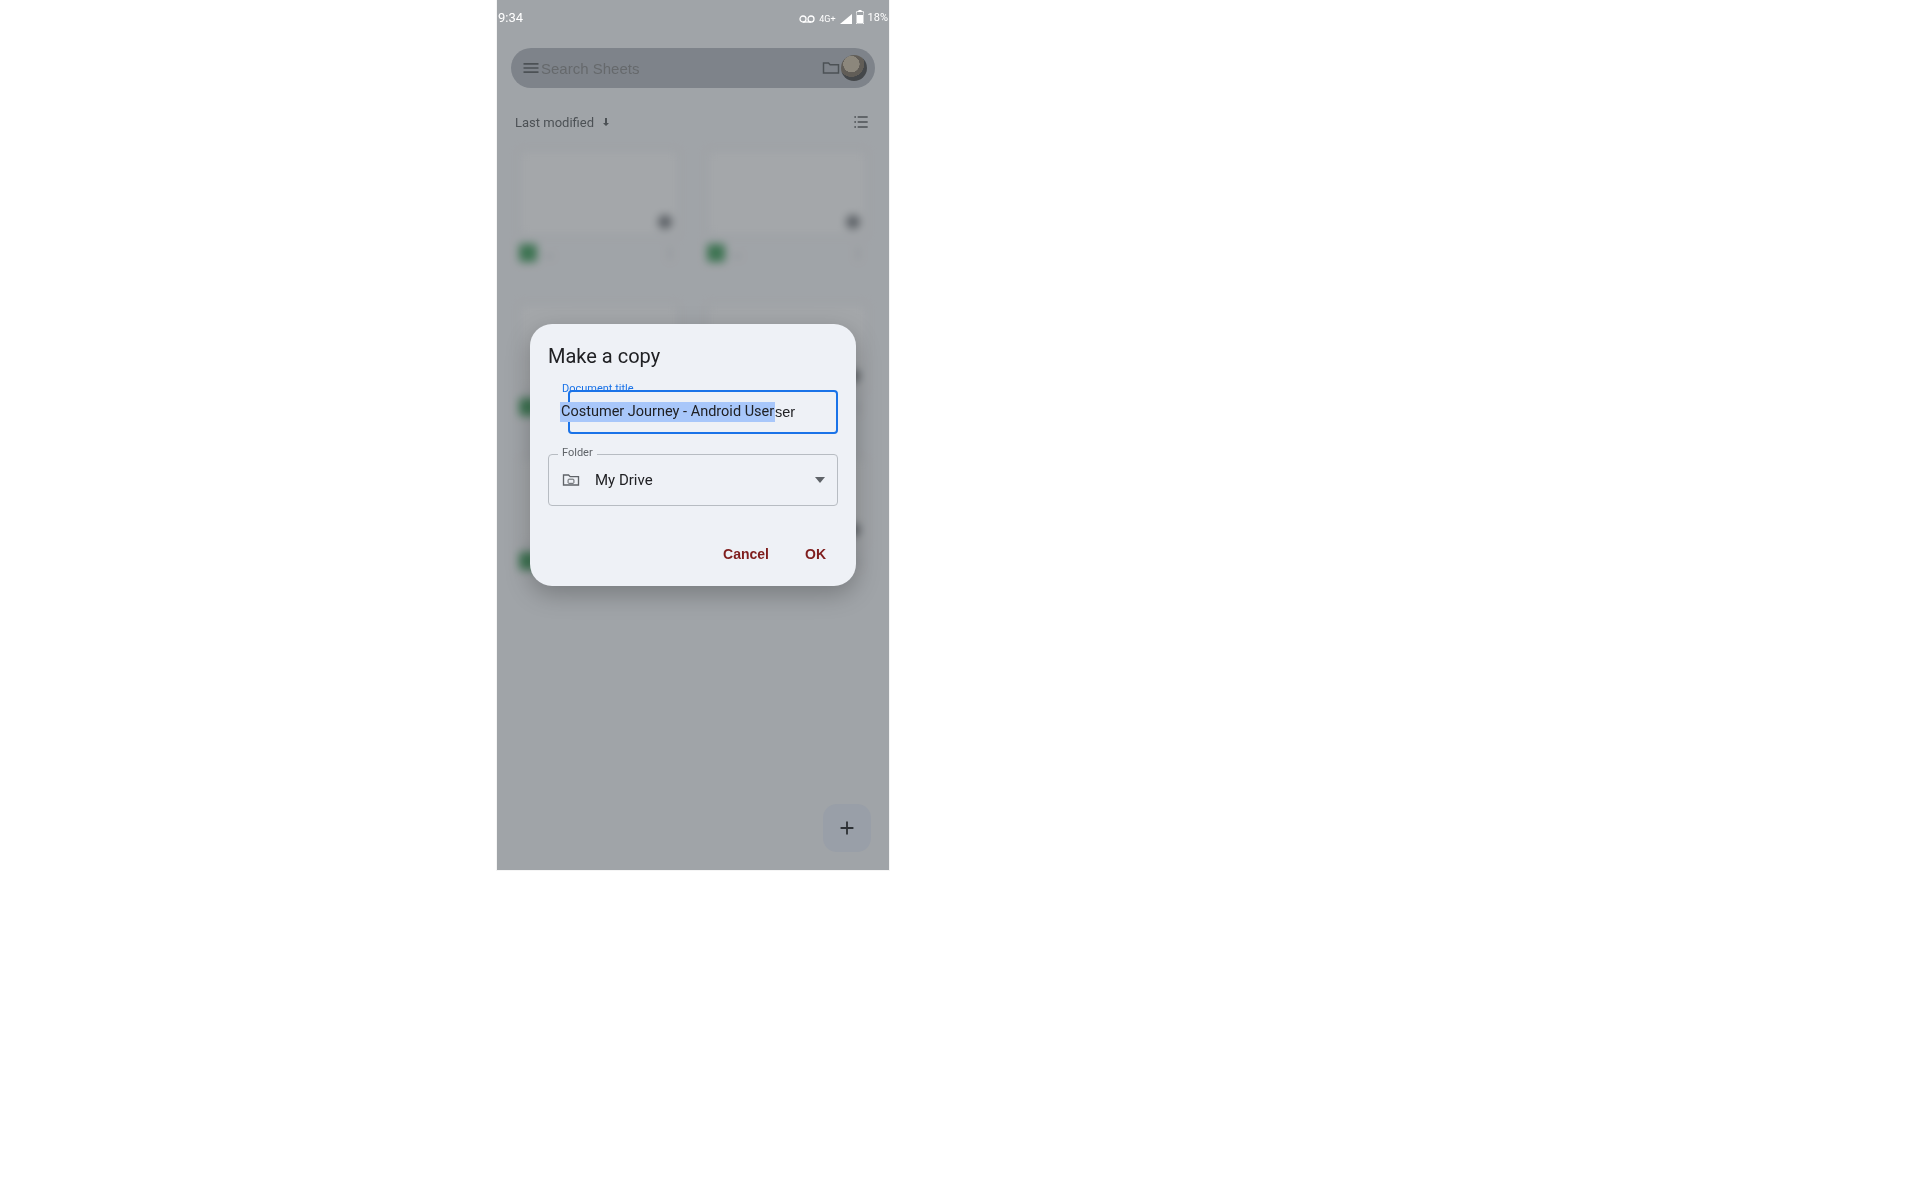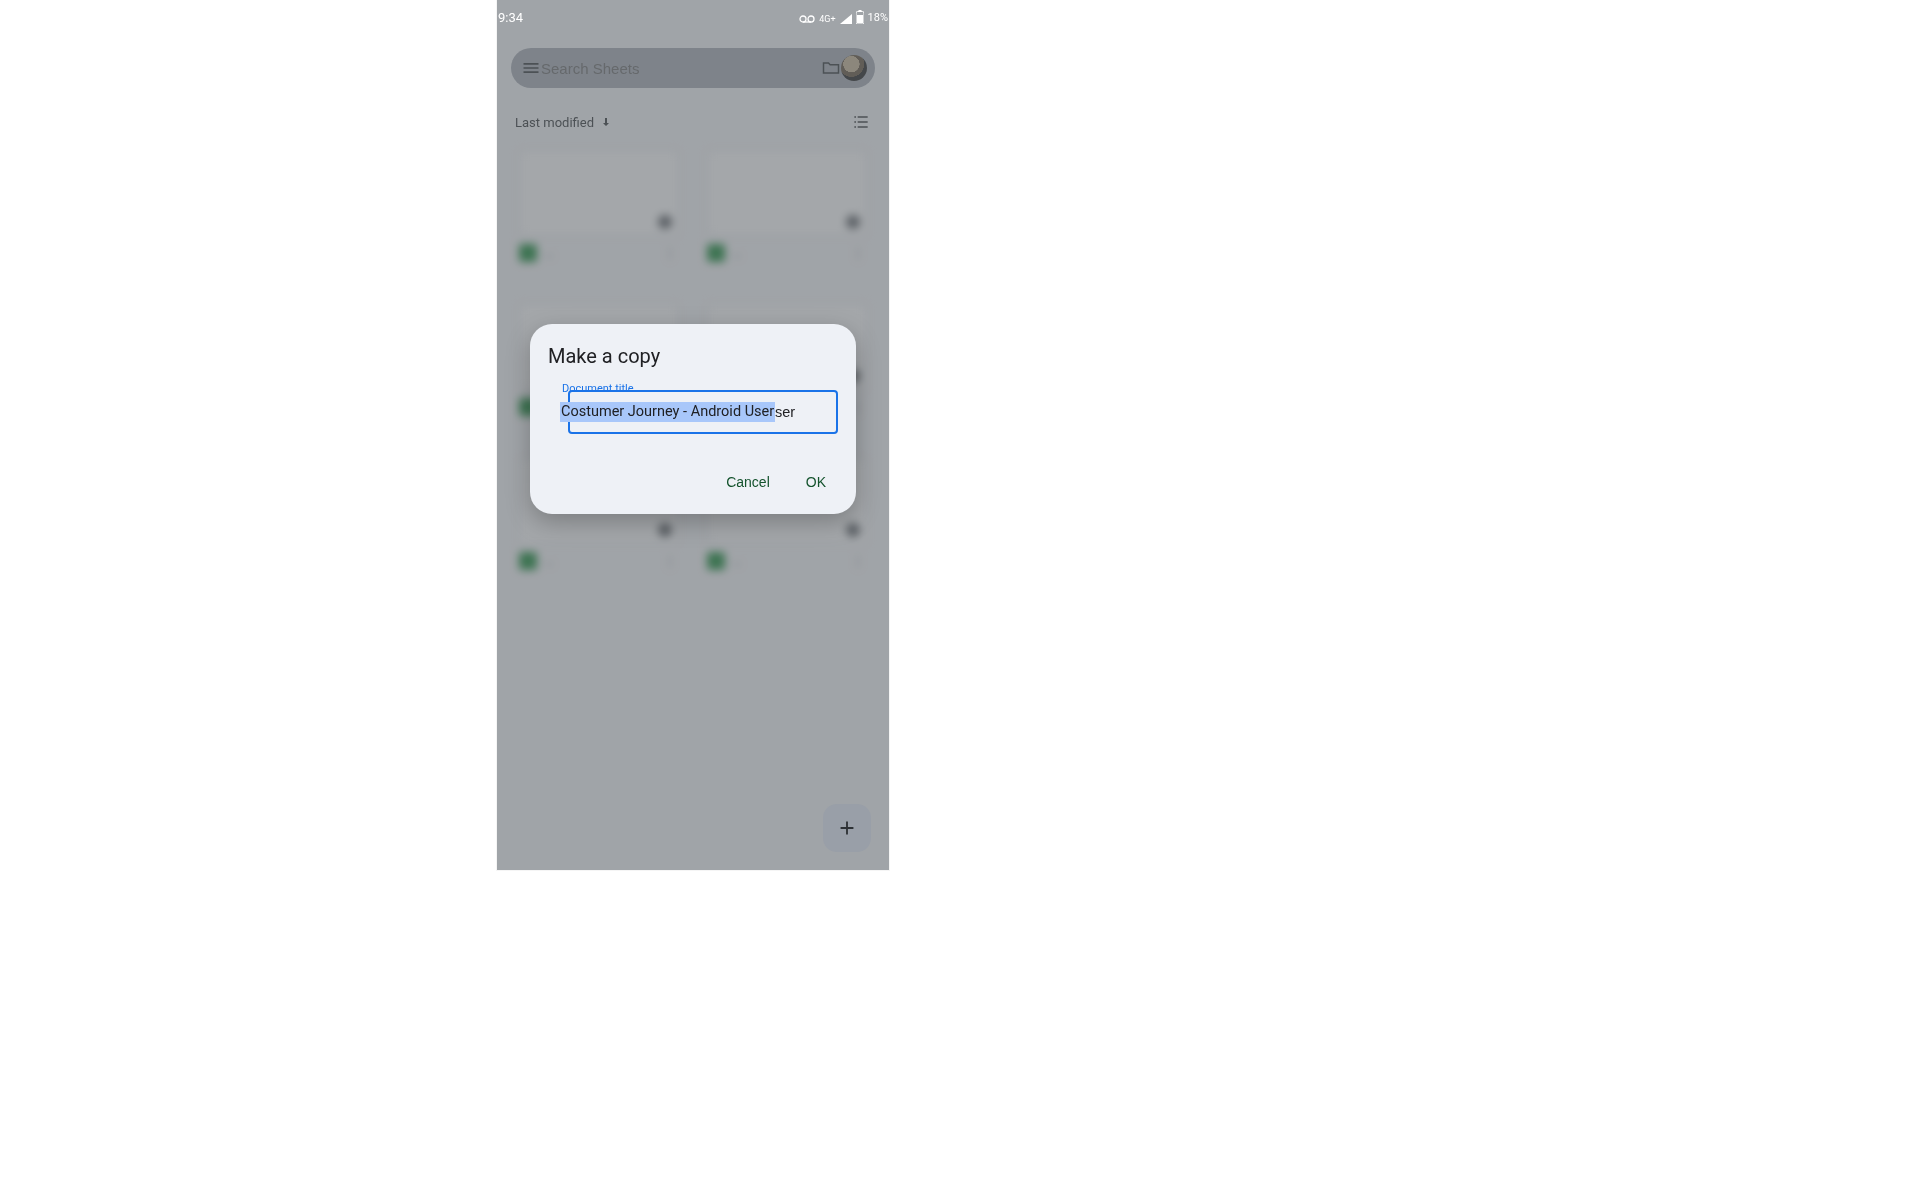--- a/index.html
+++ b/index.html
@@ -214,23 +214,23 @@
   .folder-box .arrow { margin-left: auto; }
   .dialog-actions {
     display: flex;
     justify-content: flex-end;
     gap: 28px;
     padding: 14px 8px 6px 0;
   }
   .dialog-actions button {
     border: none;
     background: none;
-    color: #14532d;
+    color: #7f1d1d;
     font-size: 14px;
-    font-weight: 400;
+    font-weight: 700;
     cursor: pointer;
     padding: 6px 4px;
   }
 </style>
 </head>
 <body>
 
 <div class="phone">
 
   <div class="status">
@@ -340,20 +340,33 @@
     <div class="dialog-title">Make a copy</div>
 
     <div class="field">
       <div class="field-label">Document title</div>
       <div class="title-input-wrap">
         <input class="title-input" value="Costumer Journey - Android User" style="">
         <div class="selection">Costumer Journey - Android User</div>
       </div>
     </div>
 
+    <div class="field">
+      <div class="field-label gray">Folder</div>
+      <div class="folder-box">
+        <svg width="20" height="20" viewBox="0 0 24 24">
+            <path fill="none" stroke="#5f6368" stroke-width="1.6" d="M3 6h6l2 2h10v10H3z"></path>
+            <rect x="8.5" y="11" width="7" height="5" rx="1" fill="none" stroke="#5f6368" stroke-width="1.2"></rect>
+          </svg>
+        <span>My Drive</span>
+        <svg class="arrow" width="10" height="6" viewBox="0 0 10 6">
+            <path fill="#5f6368" d="M0 0l5 6 5-6z"></path>
+          </svg>
+      </div>
+    </div>
 
     <div class="dialog-actions">
       <button>Cancel</button>
       <button>OK</button>
     </div>
   </div>
 
 </div>
 
 </body></html>

